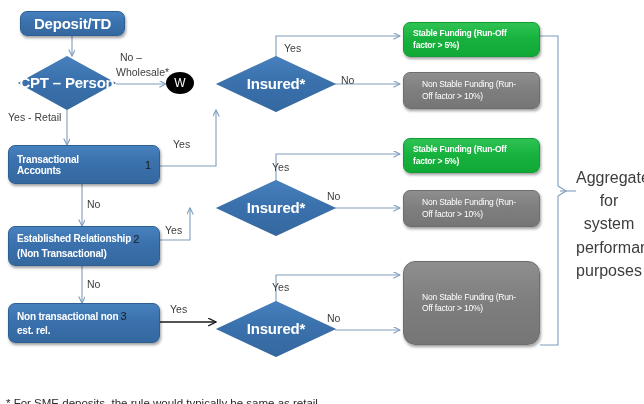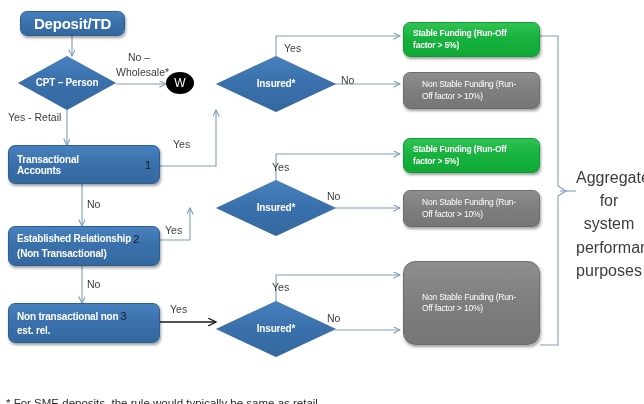--- a/index.html
+++ b/index.html
@@ -60,21 +60,21 @@
   }
   .diamond .dedge{
     position:absolute;left:0;top:0;width:100%;height:100%;
     background:#c9c9c9;
     clip-path:polygon(50% 0%,100% 50%,50% 100%,0% 50%);
     z-index:-1;
   }
   .diamond .dlabel{
     position:absolute;left:0;top:0;width:100%;height:100%;
     display:flex;align-items:center;justify-content:center;
-    color:#fff;font-weight:bold;font-size:10px;text-align:center;line-height:1.25;
+    color:#fff;font-weight:bold;font-size:15px;text-align:center;line-height:1.25;
     letter-spacing:-0.2px;
   }
 
   .ellipse{
     position:absolute;border-radius:50%;
     background:#000000;color:#ffffff;
     display:flex;align-items:center;justify-content:center;
     font-size:12px;
   }
 
@@ -224,21 +224,21 @@
   <div class="node nonstable" style="left:403px;top:190px;width:137px;height:37px;font-size:8.5px;flex-direction:column;align-items:flex-start;justify-content:center;line-height:1.35;">
     <div>Non Stable Funding (Run-</div>
     <div>Off factor &gt; 10%)</div>
   </div>
 
   <div class="node nonstable" style="left:403px;top:261px;width:137px;height:84px;border-radius:12px;font-size:8.5px;flex-direction:column;align-items:flex-start;justify-content:center;line-height:1.35;">
     <div>Non Stable Funding (Run-</div>
     <div>Off factor &gt; 10%)</div>
   </div>
 
-  <div class="edgelabel" style="left:128px;top:51px;">No –</div>
+  <div class="edgelabel" style="left:120px;top:51px;">No –</div>
   <div class="edgelabel" style="left:116px;top:66px;">Wholesale*</div>
   <div class="edgelabel" style="left:8px;top:111px;">Yes - Retail</div>
   <div class="edgelabel" style="left:173px;top:138px;">Yes</div>
   <div class="edgelabel" style="left:87px;top:198px;">No</div>
   <div class="edgelabel" style="left:165px;top:224px;">Yes</div>
   <div class="edgelabel" style="left:87px;top:278px;">No</div>
   <div class="edgelabel" style="left:170px;top:303px;">Yes</div>
 
   <div class="edgelabel" style="left:284px;top:42px;">Yes</div>
   <div class="edgelabel" style="left:341px;top:74px;">No</div>

